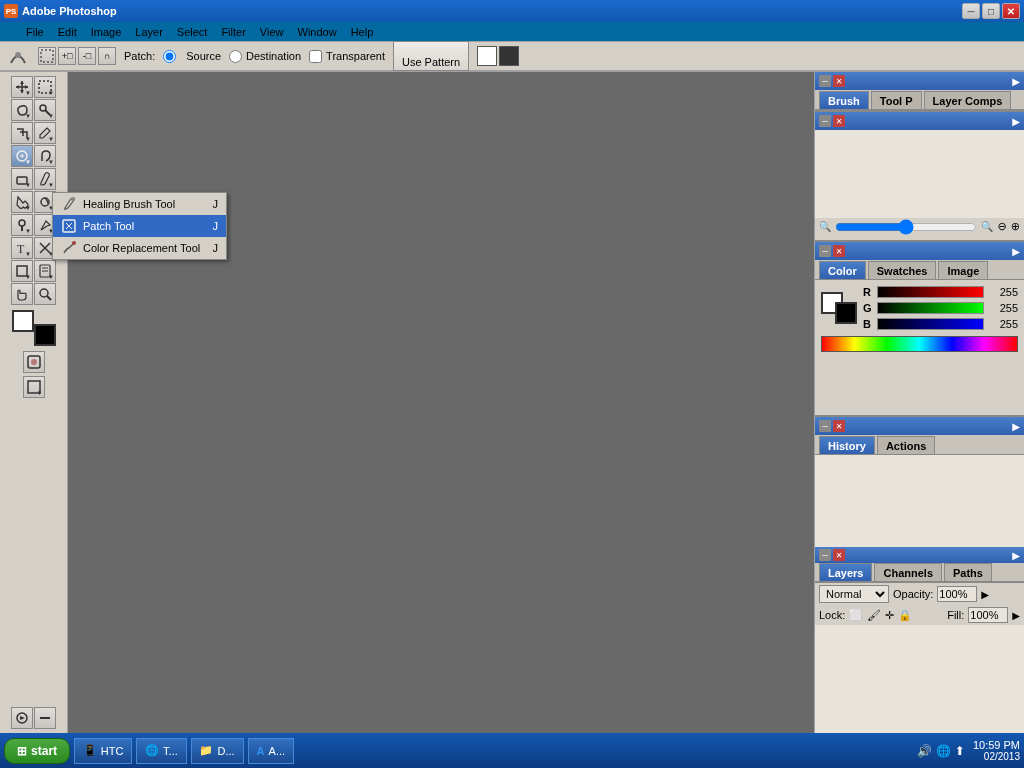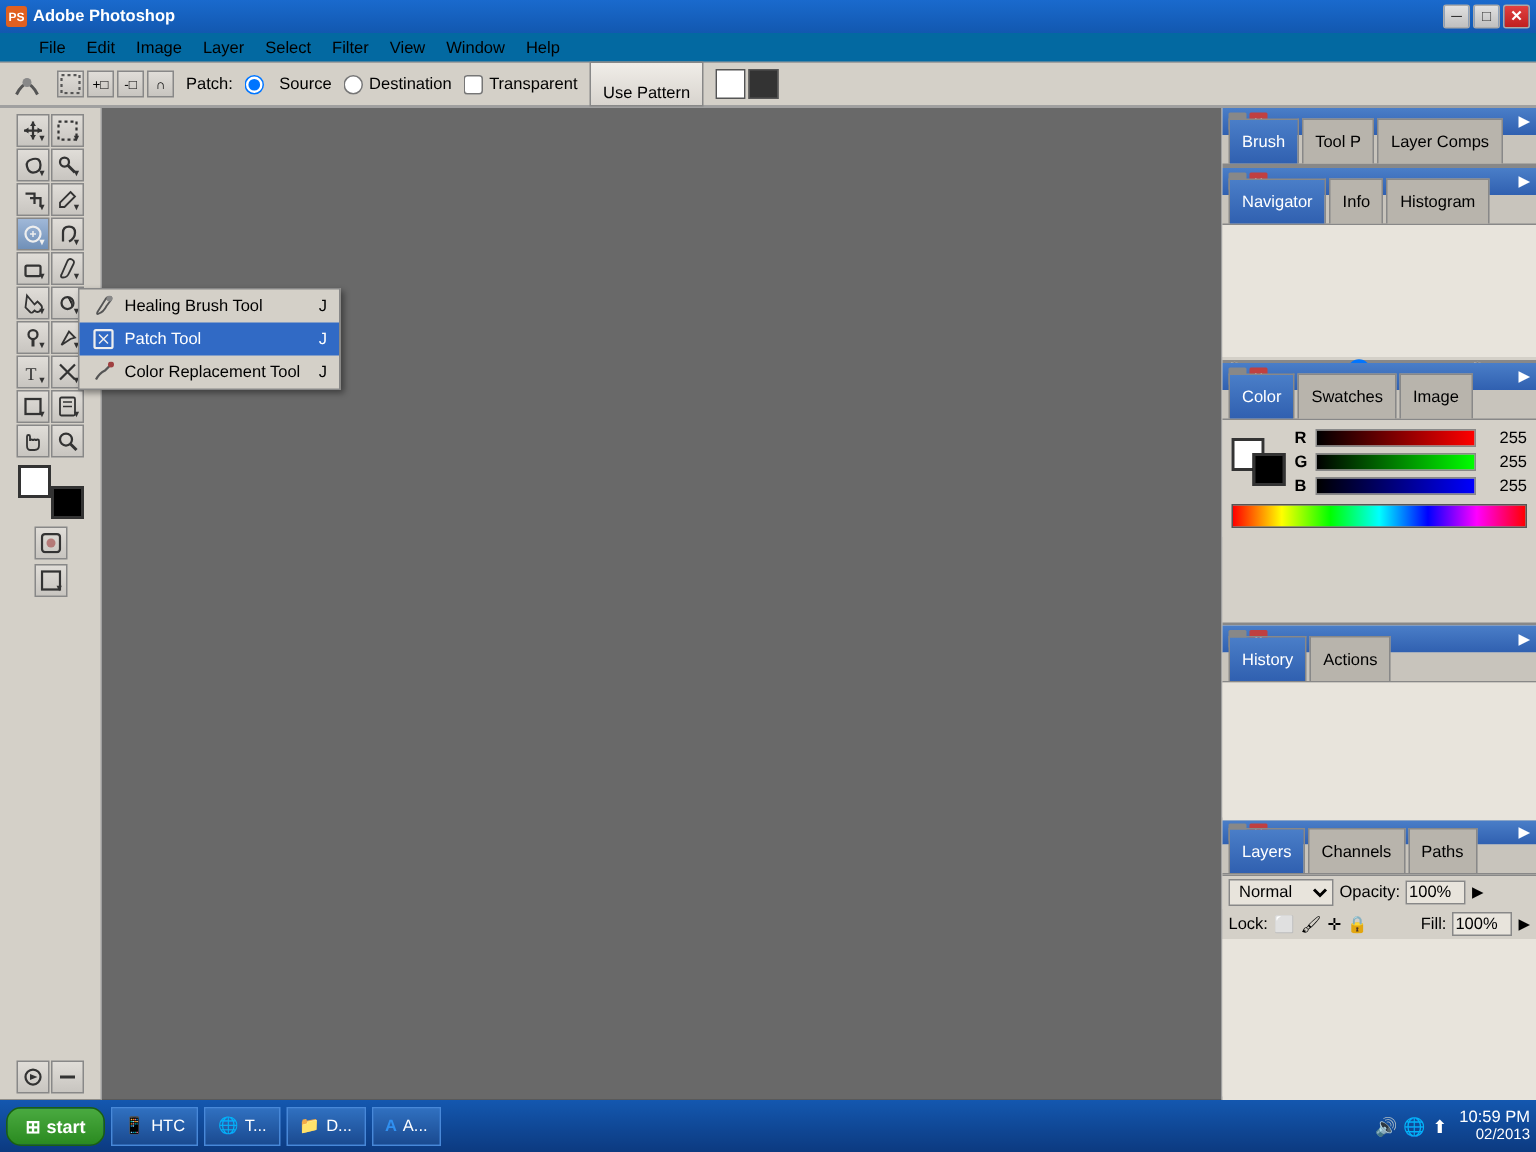--- a/index.html
+++ b/index.html
@@ -214,22 +214,22 @@
       border-bottom: 1px solid #888;
       gap: 2px;
     }
     .tab-item {
       padding: 2px 8px;
       font-size: 11px;
       cursor: pointer;
       background: #b8b4ac;
       border: 1px solid #888;
       border-bottom: none;
-      height: 30px;
-      display: flex; align-items: center;
+      height: 18px;
+      display: flex; align-items: center; font-weight: bold;
     }
     .tab-item.active {
       background: linear-gradient(to bottom, #4a7ec8, #3060b0);
       color: white;
     }
     .panel-top-bar {
       display: flex;
       justify-content: space-between;
       align-items: center;
       background: linear-gradient(to bottom, #4a7ec8, #3060b0);
@@ -568,25 +568,20 @@
     </div>
 
     <div class="panel" style="height:130px;">
       <div class="panel-top-bar">
         <div class="panel-btns">
           <div class="p-btn p-min">─</div>
           <div class="p-btn p-close">✕</div>
         </div>
         <div style="flex:1;"></div>
         <span style="color:white;font-size:10px;">▶</span>
-      </div>
-      <div class="tabs-row">
-        <div class="tab-item active">Navigator</div>
-        <div class="tab-item">Info</div>
-        <div class="tab-item">Histogram</div>
       </div>
       <div class="navigator-content">
         
       </div>
       <div class="navigator-bottom">
         <span class="nav-btn">🔍</span>
         <input type="range" min="0" max="100" value="50" style="flex: 1 1 0%; height: 8px;">
         <span class="nav-btn">🔍</span>
         <span>⊖</span>
         <span>⊕</span>

